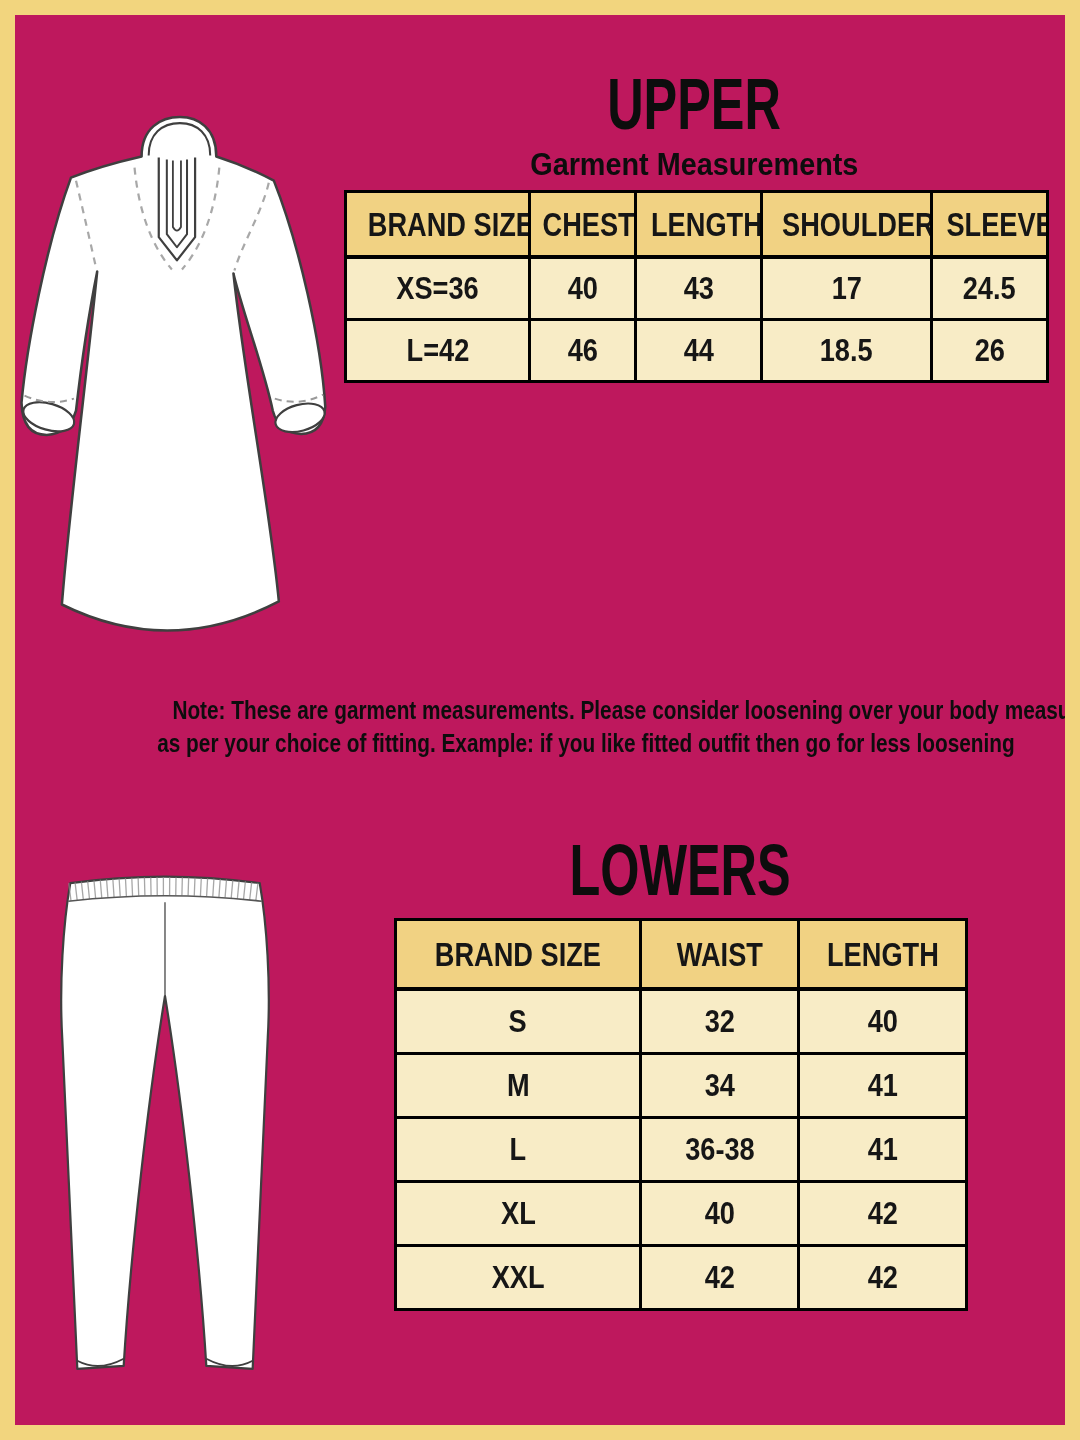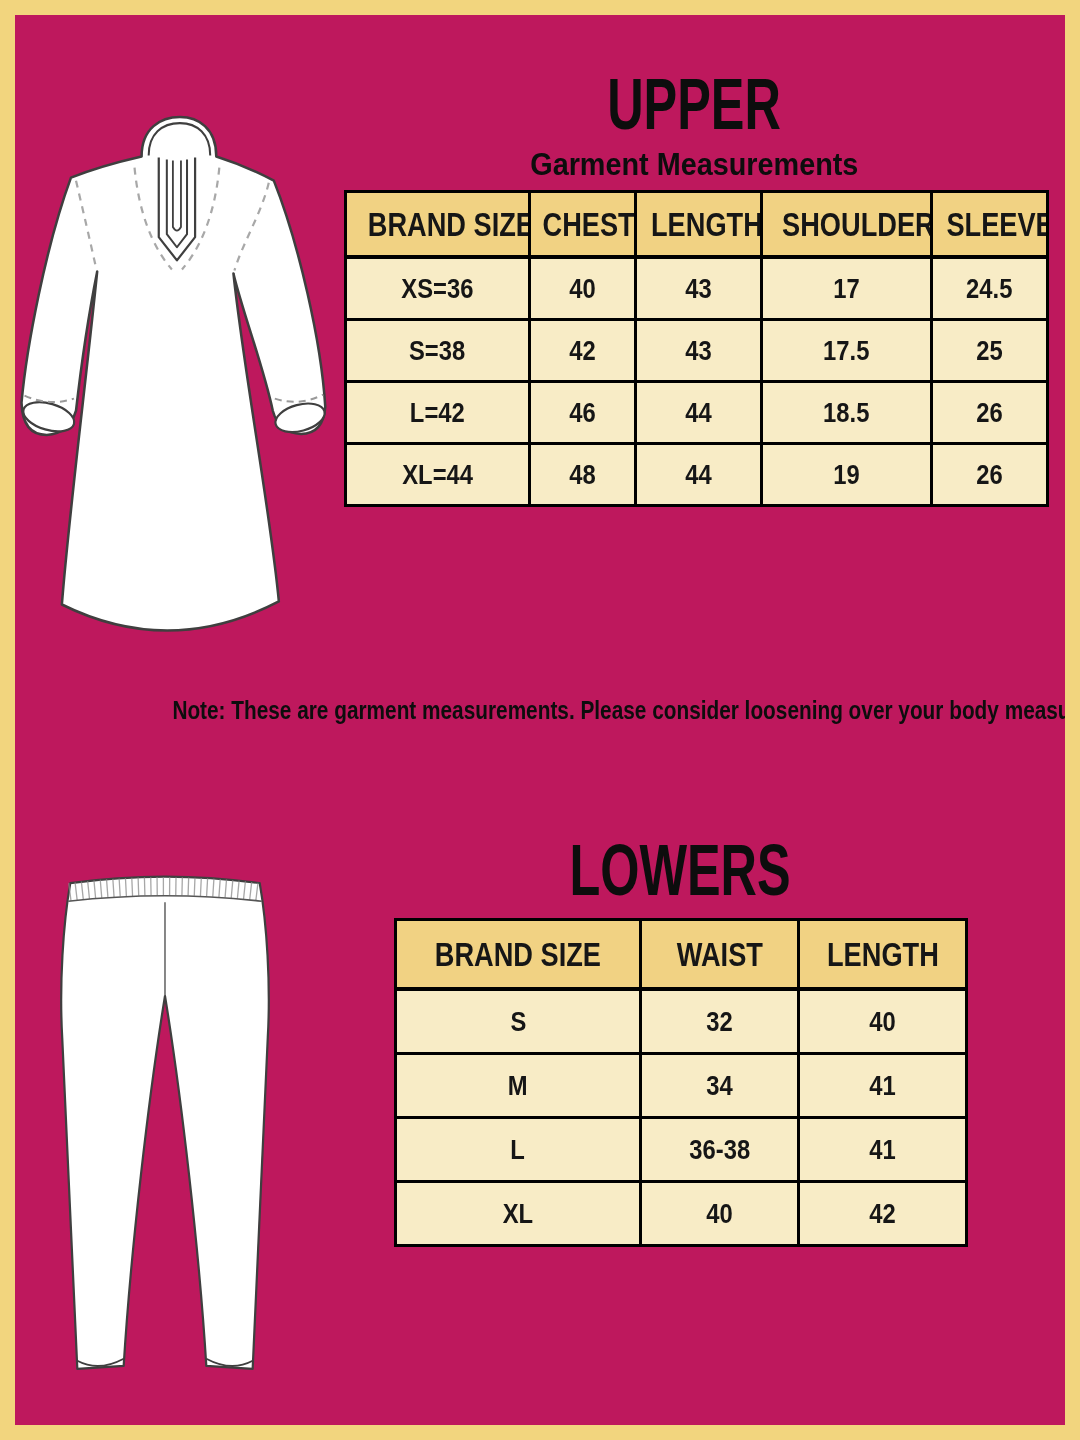--- a/index.html
+++ b/index.html
@@ -26,21 +26,21 @@
     position:absolute;text-align:center;font-weight:bold;color:#0d0d0d;
     font-size:32px;line-height:36px;white-space:nowrap;
   }
   .cx{display:inline-block;transform:scaleX(var(--cx,.8));transform-origin:50% 50%;white-space:nowrap;}
   .sz-table{position:absolute;border-collapse:collapse;table-layout:fixed;}
   .sz-table th,.sz-table td{
     border:3px solid var(--table-border);text-align:center;vertical-align:middle;
     font-weight:bold;color:var(--text);padding:0;overflow:hidden;
   }
   .sz-table thead th{background:var(--header-bg);font-size:34px;}
-  .sz-table tbody td{background:var(--cell-bg);font-size:28px;}
+  .sz-table tbody td{background:var(--cell-bg);font-size:32px;}
   .sz-table thead th{border-bottom-width:4px;text-align:center;}
   #upper-table{left:344px;top:190px;width:702px;}
   #upper-table thead th{height:62px;}
   #upper-table tbody td{height:59px;}
   #lowers-table{left:394px;top:918px;width:571px;}
   #lowers-table thead th{height:66px;}
   #lowers-table tbody td{height:61px;}
   #upper-title{left:344px;top:64px;width:700px;}
   #upper-subtitle{left:344px;top:146px;width:700px;}
   #note{position:absolute;left:50px;top:694px;width:980px;text-align:center;
@@ -120,45 +120,32 @@
       </thead>
       <tbody>
         <tr>
           <td><span class="cx" style="--cx: .85;">XS=36</span></td>
           <td><span class="cx" style="--cx: .85;">40</span></td>
           <td><span class="cx" style="--cx: .85;">43</span></td>
           <td><span class="cx" style="--cx: .85;">17</span></td>
           <td><span class="cx" style="--cx: .85;">24.5</span></td>
         </tr>
         <tr>
-          <td><span class="cx" style="--cx: .85;">S=38</span></td>
-          <td><span class="cx" style="--cx: .85;">42</span></td>
-          <td><span class="cx" style="--cx: .85;">43</span></td>
-          <td><span class="cx" style="--cx: .85;">17.5</span></td>
-          <td><span class="cx" style="--cx: .85;">25</span></td>
-        </tr>
-        <tr>
           <td><span class="cx" style="--cx: .85;">L=42</span></td>
           <td><span class="cx" style="--cx: .85;">46</span></td>
           <td><span class="cx" style="--cx: .85;">44</span></td>
           <td><span class="cx" style="--cx: .85;">18.5</span></td>
           <td><span class="cx" style="--cx: .85;">26</span></td>
         </tr>
-        <tr>
-          <td><span class="cx" style="--cx: .85;">XL=44</span></td>
-          <td><span class="cx" style="--cx: .85;">48</span></td>
-          <td><span class="cx" style="--cx: .85;">44</span></td>
-          <td><span class="cx" style="--cx: .85;">19</span></td>
-          <td><span class="cx" style="--cx: .85;">26</span></td>
-        </tr>
       </tbody>
     </table>
 
   <div id="note">
     <div><span class="cx" style="--cx:.8">Note: These are garment measurements. Please consider loosening over your body measurements</span></div>
+    <div><span class="cx" style="--cx:.8">as per your choice of fitting. Example: if you like fitted outfit then go for less loosening</span></div>
   </div>
 
   <svg id="leggings-sketch" class="sketch" viewBox="0 0 210 515" xmlns="http://www.w3.org/2000/svg">
 
     <path d="M 10,15
              Q 104,2 198,15
              C 205,55 209,115 206,168
              C 199,305 194,430 191,497
              L 145,494
              C 138,380 120,225 104,127
@@ -208,16 +195,21 @@
         <tr>
           <td><span class="cx" style="--cx: .85;">L</span></td>
           <td><span class="cx" style="--cx: .85;">36-38</span></td>
           <td><span class="cx" style="--cx: .85;">41</span></td>
         </tr>
         <tr>
           <td><span class="cx" style="--cx: .85;">XL</span></td>
           <td><span class="cx" style="--cx: .85;">40</span></td>
           <td><span class="cx" style="--cx: .85;">42</span></td>
         </tr>
+        <tr>
+          <td><span class="cx" style="--cx: .85;">XXL</span></td>
+          <td><span class="cx" style="--cx: .85;">42</span></td>
+          <td><span class="cx" style="--cx: .85;">42</span></td>
+        </tr>
       </tbody>
     </table>
 
 </div>
 
 </body></html>

